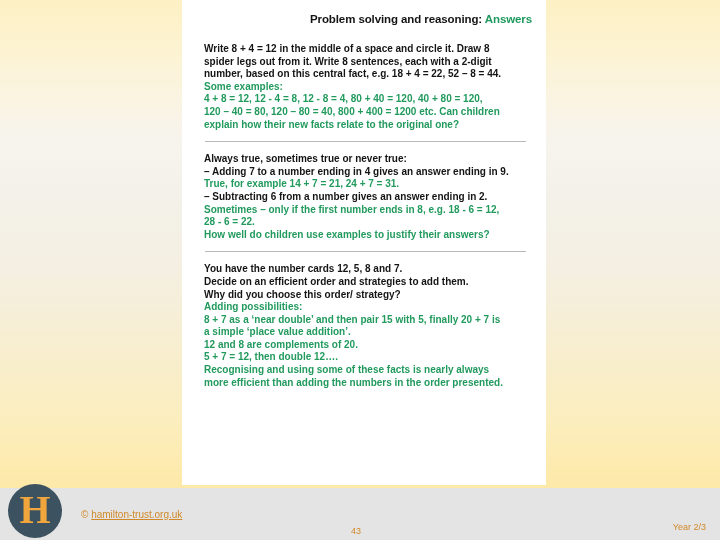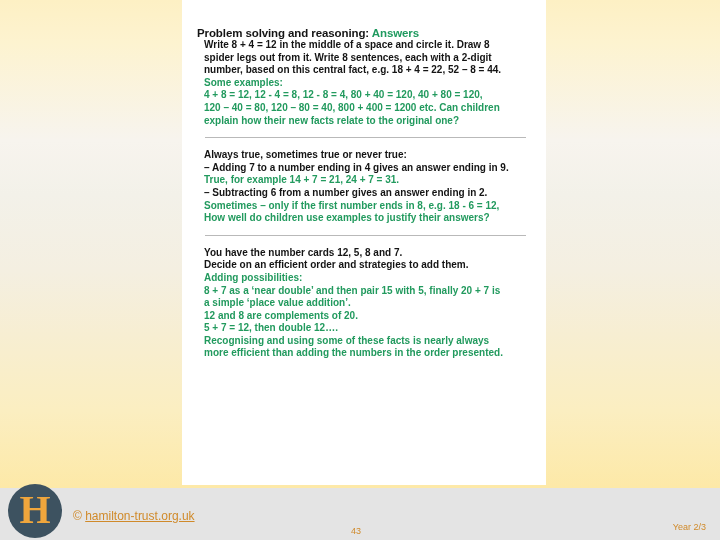--- a/index.html
+++ b/index.html
@@ -40,43 +40,43 @@
     top: 0px;
     width: 364px;
     height: 485px;
     background: #ffffff;
     box-sizing: border-box;
     padding: 10px 14px 6px 15px;
     overflow: hidden;
   }
 
   .doc-title {
-    text-align: left;
+    text-align: right;
     font-size: 11.5px;
     font-weight: bold;
     color: #141414;
-    margin: 17px 0 0 0;
+    margin: 3px 0 0 0;
     letter-spacing: -0.1px;
   }
   .doc-title .answers {
     color: #1f9a5f;
   }
 
   .year-label {
     font-size: 10.5px;
     font-weight: bold;
     color: #141414;
     margin: 18px 0 0 7px;
   }
 
   .section {
     margin: 0 0 0 7px;
     padding: 0;
   }
-  .section.first { }
+  .section.first { margin-top: 18px; }
 
   .q-line {
     font-size: 10px;
     line-height: 12.6px;
     color: #141414;
     font-weight: bold;
     white-space: nowrap;
   }
   .a-line {
     font-size: 10px;
@@ -119,23 +119,23 @@
     font-family: "Liberation Serif", serif;
     font-size: 40px;
     font-weight: bold;
     line-height: 1;
     letter-spacing: 0;
     margin-top: -2px;
   }
 
   .copyright {
     position: absolute;
-    left: 73px;
+    left: 81px;
     top: 509px;
-    font-size: 12px;
+    font-size: 10px;
     color: #d08a2a;
   }
   .copyright .link {
     color: #d08a2a;
     text-decoration: underline;
   }
 
   .page-number {
     position: absolute;
     left: 351px;
@@ -178,28 +178,30 @@
     </div>
 
     <div class="rule"></div>
 
     <div class="section">
       <div class="q-line">Always true, sometimes true or never true:</div>
       <div class="q-line"> – Adding 7 to a number ending in 4 gives an answer ending in 9.</div>
       <div class="a-line">True, for example 14 + 7 = 21, 24 + 7 = 31.</div>
       <div class="q-line"> – Subtracting 6 from a number gives an answer ending in 2.</div>
       <div class="a-line">Sometimes – only if the first number ends in 8, e.g. 18 - 6 = 12,</div>
+      <div class="a-line">28 - 6 = 22.</div>
       <div class="a-line">How well do children use examples to justify their answers?</div>
     </div>
 
     <div class="rule"></div>
 
     <div class="section">
       <div class="q-line">You have the number cards 12, 5, 8 and 7.</div>
       <div class="q-line">Decide on an efficient order and strategies to add them.</div>
+      <div class="q-line">Why did you choose this order/ strategy?</div>
       <div class="a-line">Adding possibilities:</div>
       <div class="a-line">8 + 7 as a ‘near double’ and then pair 15 with 5, finally 20 + 7 is</div>
       <div class="a-line">a simple ‘place value addition’.</div>
       <div class="a-line">12 and 8 are complements of 20.</div>
       <div class="a-line">5 + 7 = 12, then double 12….</div>
       <div class="a-line">Recognising and using some of these facts is nearly always</div>
       <div class="a-line">more efficient than adding the numbers in the order presented.</div>
     </div>
 
   </div>

